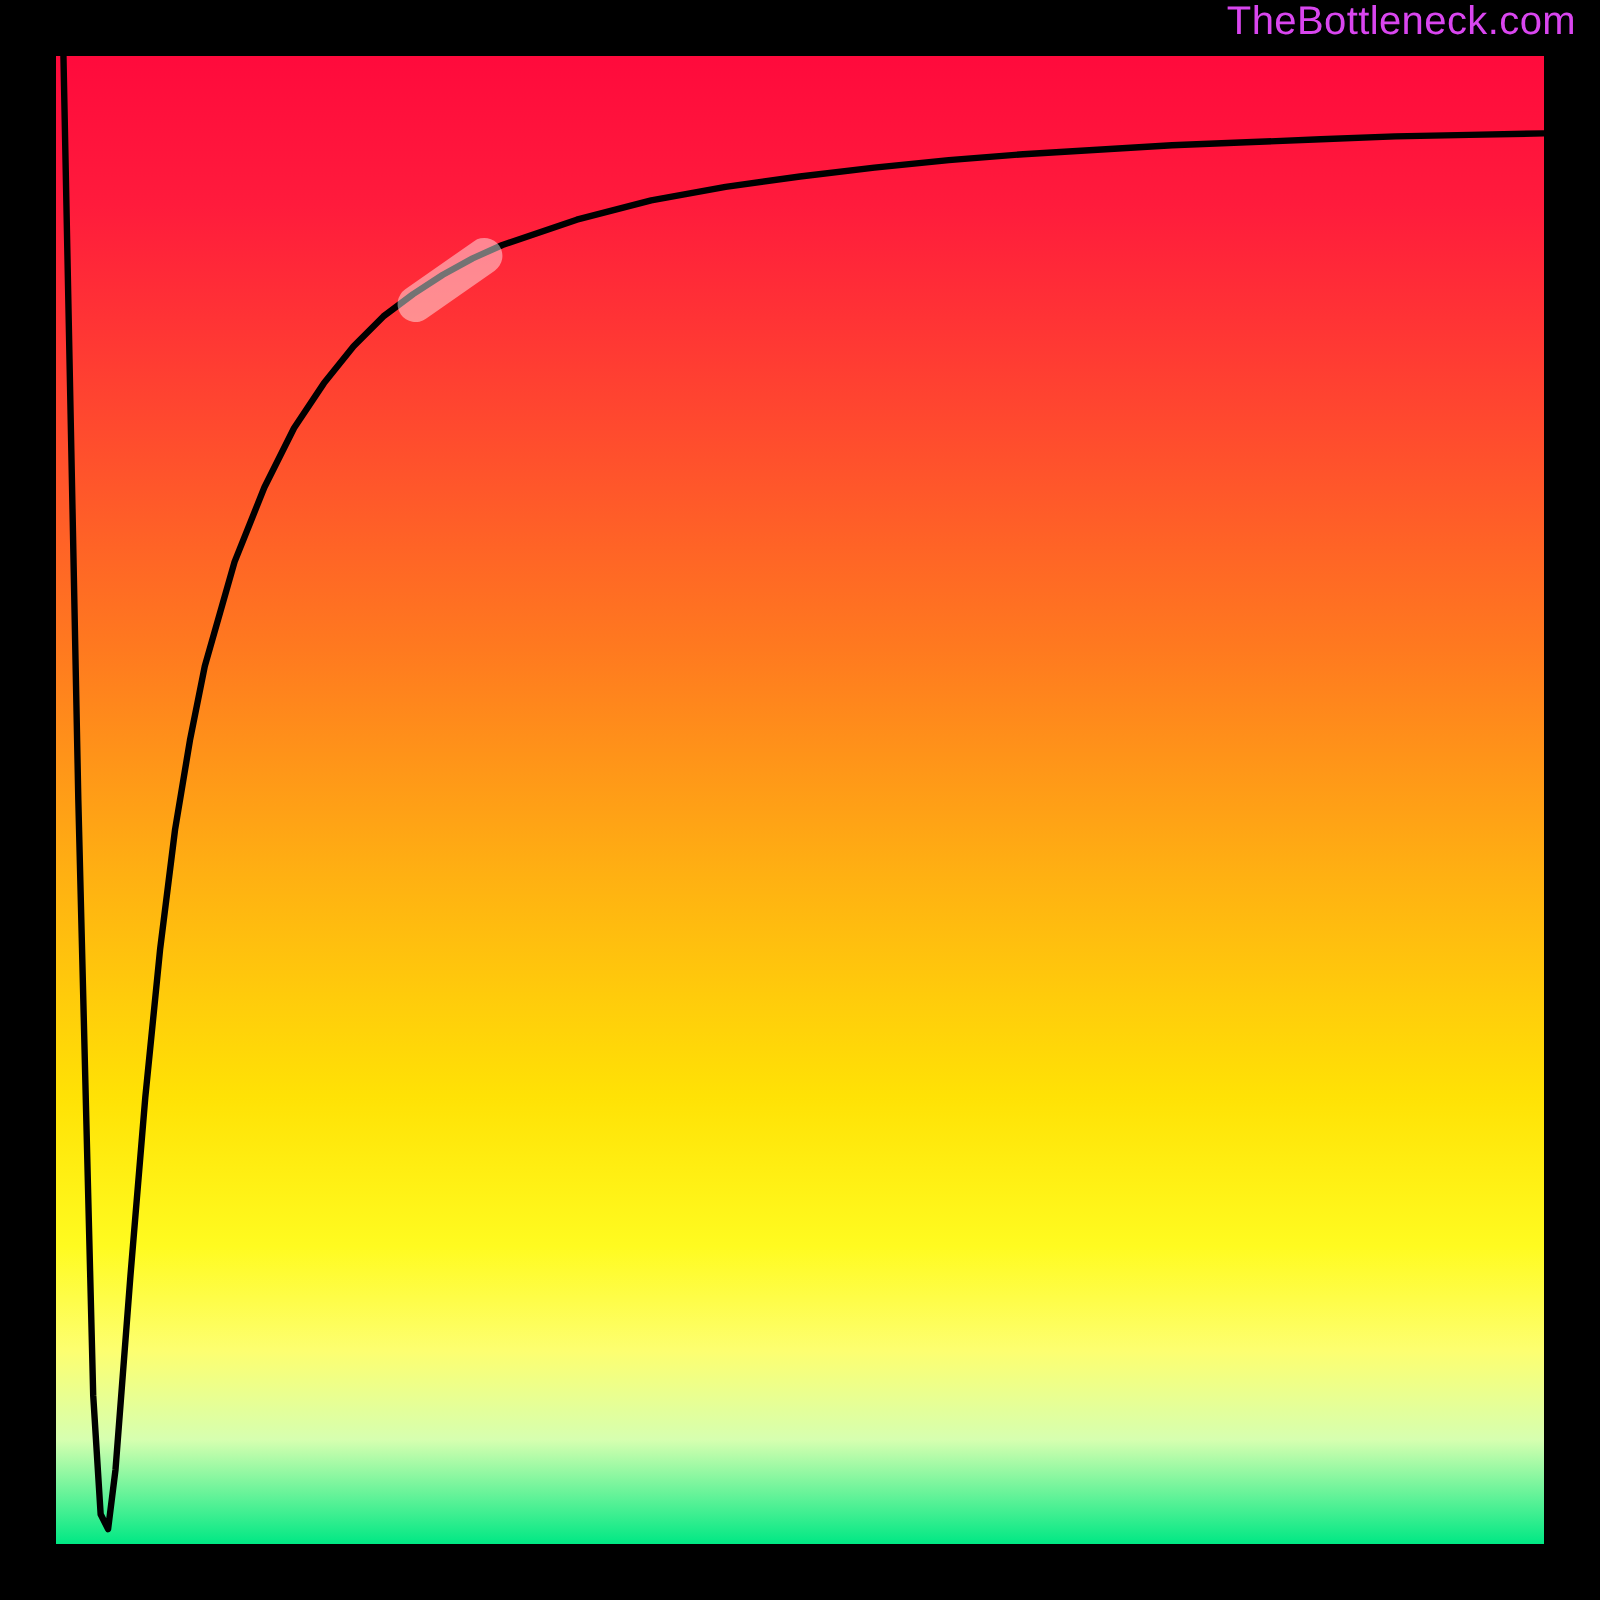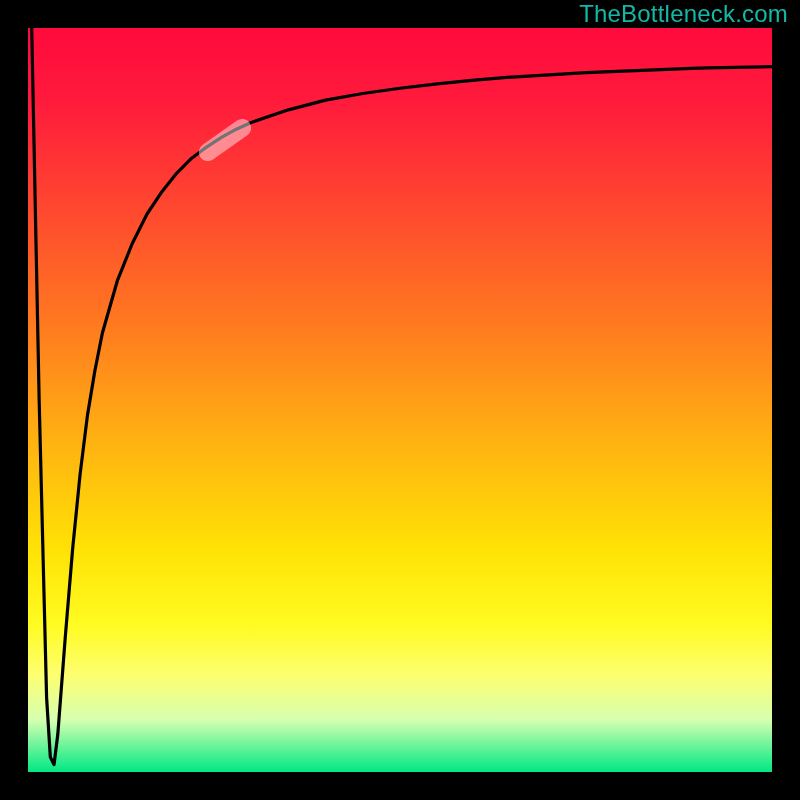--- a/index.html
+++ b/index.html
@@ -2,22 +2,22 @@
 <html><head>
 <meta charset="utf-8">
 <style>
   * { margin: 0; padding: 0; box-sizing: border-box; }
   html, body { width: 800px; height: 800px; overflow: hidden; background: #000; font-family: Arial, Helvetica, sans-serif; }
   .wrap { position: relative; width: 800px; height: 800px; }
   .attribution {
     position: absolute;
     top: 0;
     right: 12px;
-    color: #14b8a6;
-    font-size: 24px;
+    color: #d946ef;
+    font-size: 20px;
     font-weight: 500;
     letter-spacing: 0.2px;
     z-index: 30;
   }
   .plot-area {
     position: absolute;
     left: 28px;
     top: 28px;
     width: 744px;
     height: 744px;

